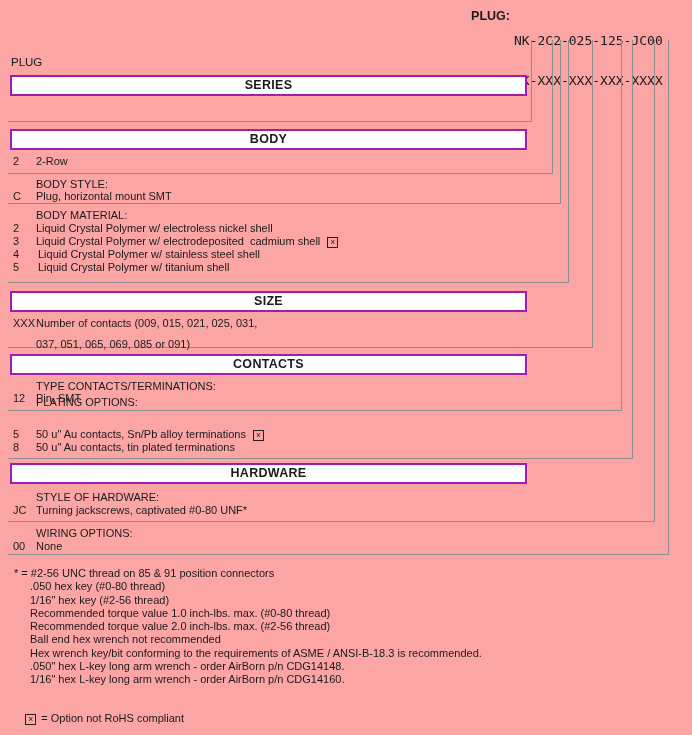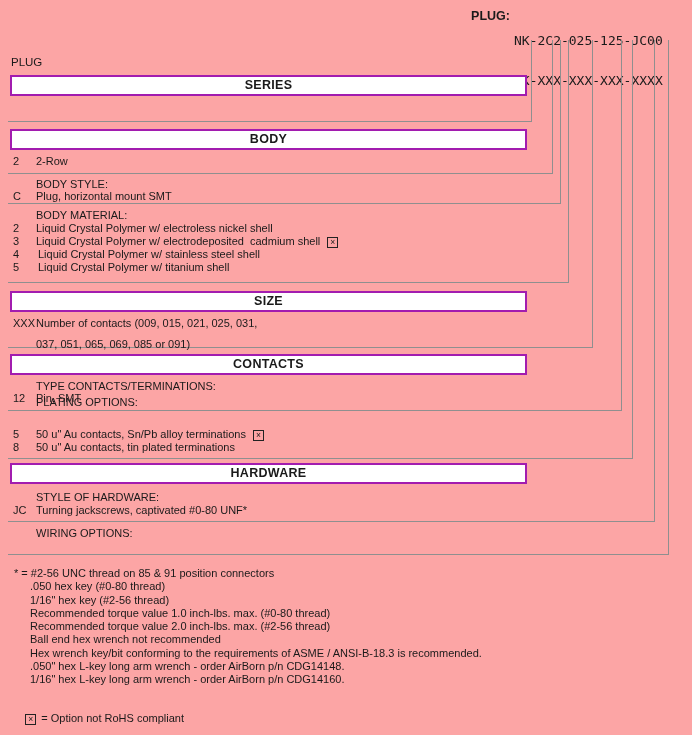--- a/index.html
+++ b/index.html
@@ -138,20 +138,24 @@
   <div class="row" style="top:491px;">
     <span class="desc">STYLE OF HARDWARE:</span>
   </div>
   <div class="row" style="top:504px;">
     <span class="code">JC</span>
     <span class="desc">Turning jackscrews, captivated #0-80 UNF*</span>
   </div>
   <div class="row" style="top:527px;">
     <span class="desc">WIRING OPTIONS:</span>
   </div>
+  <div class="row" style="top:540px;">
+    <span class="code">00</span>
+    <span class="desc">None</span>
+  </div>
 
   <div class="footnotes">
     <div class="fn-line">* = #2-56 UNC thread on 85 &amp; 91 position connectors</div>
     <div class="fn-line fn-indent">.050 hex key (#0-80 thread)</div>
     <div class="fn-line fn-indent">1/16" hex key (#2-56 thread)</div>
     <div class="fn-line fn-indent">Recommended torque value 1.0 inch-lbs. max. (#0-80 thread)</div>
     <div class="fn-line fn-indent">Recommended torque value 2.0 inch-lbs. max. (#2-56 thread)</div>
     <div class="fn-line fn-indent">Ball end hex wrench not recommended</div>
     <div class="fn-line fn-indent">Hex wrench key/bit conforming to the requirements of ASME / ANSI-B-18.3 is recommended.</div>
     <div class="fn-line fn-indent">.050" hex L-key long arm wrench - order AirBorn p/n CDG14148.</div>

